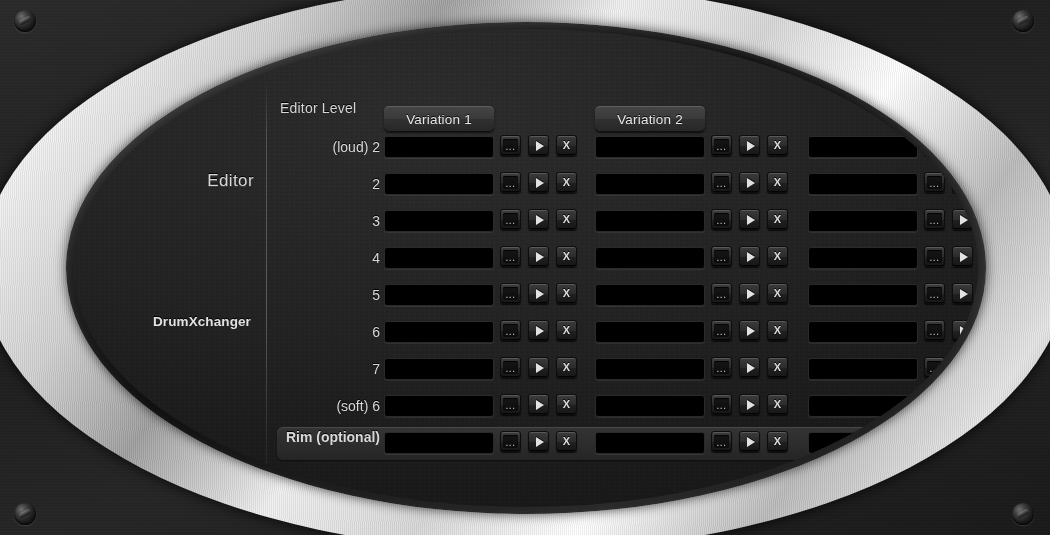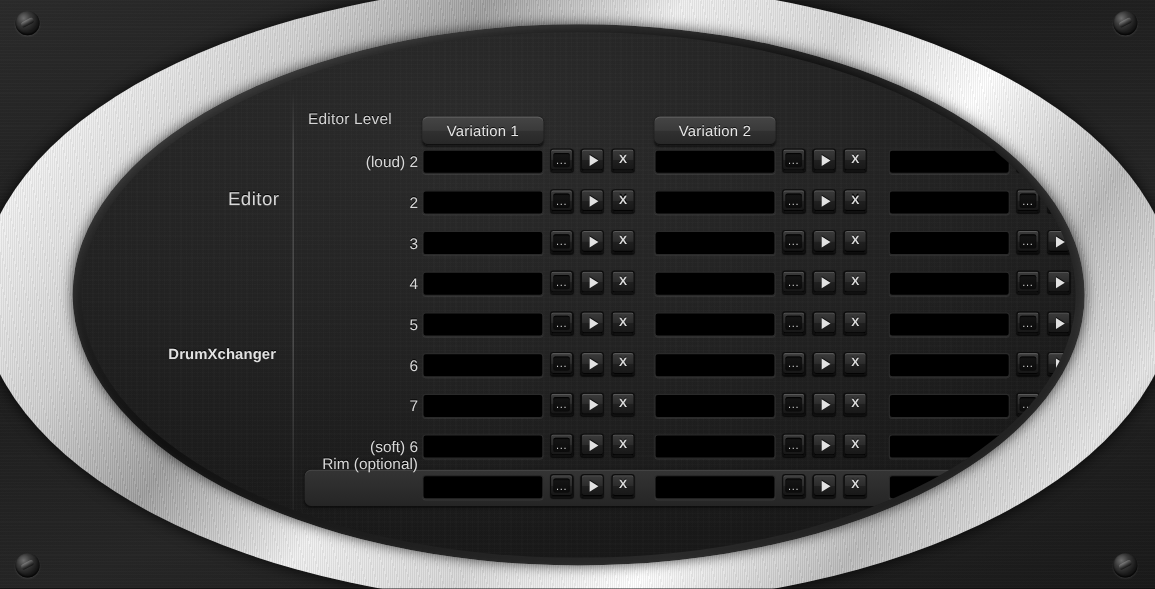--- a/index.html
+++ b/index.html
@@ -534,21 +534,21 @@
         </div>
         <div class="field w1" style="left: 734px; top: 366px;"></div>
         <div class="mini dots" style="left: 850px; top: 365px;">
           <div class="inset">
             <span>...</span>
           </div>
         </div>
         <div class="mini" style="left: 878px; top: 365px;">
           <div class="play"></div>
         </div>
-        <div class="row-label" style="top: 384px;">Rim (optional)</div>
+        <div class="row-label" style="top: 400px; font-weight: bold;">Rim (optional)</div>
         <div class="field w1" style="left: 310px; top: 403px;"></div>
         <div class="mini dots" style="left: 426px; top: 402px;">
           <div class="inset">
             <span>...</span>
           </div>
         </div>
         <div class="mini" style="left: 454px; top: 402px;">
           <div class="play"></div>
         </div>
         <div class="mini" style="left: 482px; top: 402px;">

